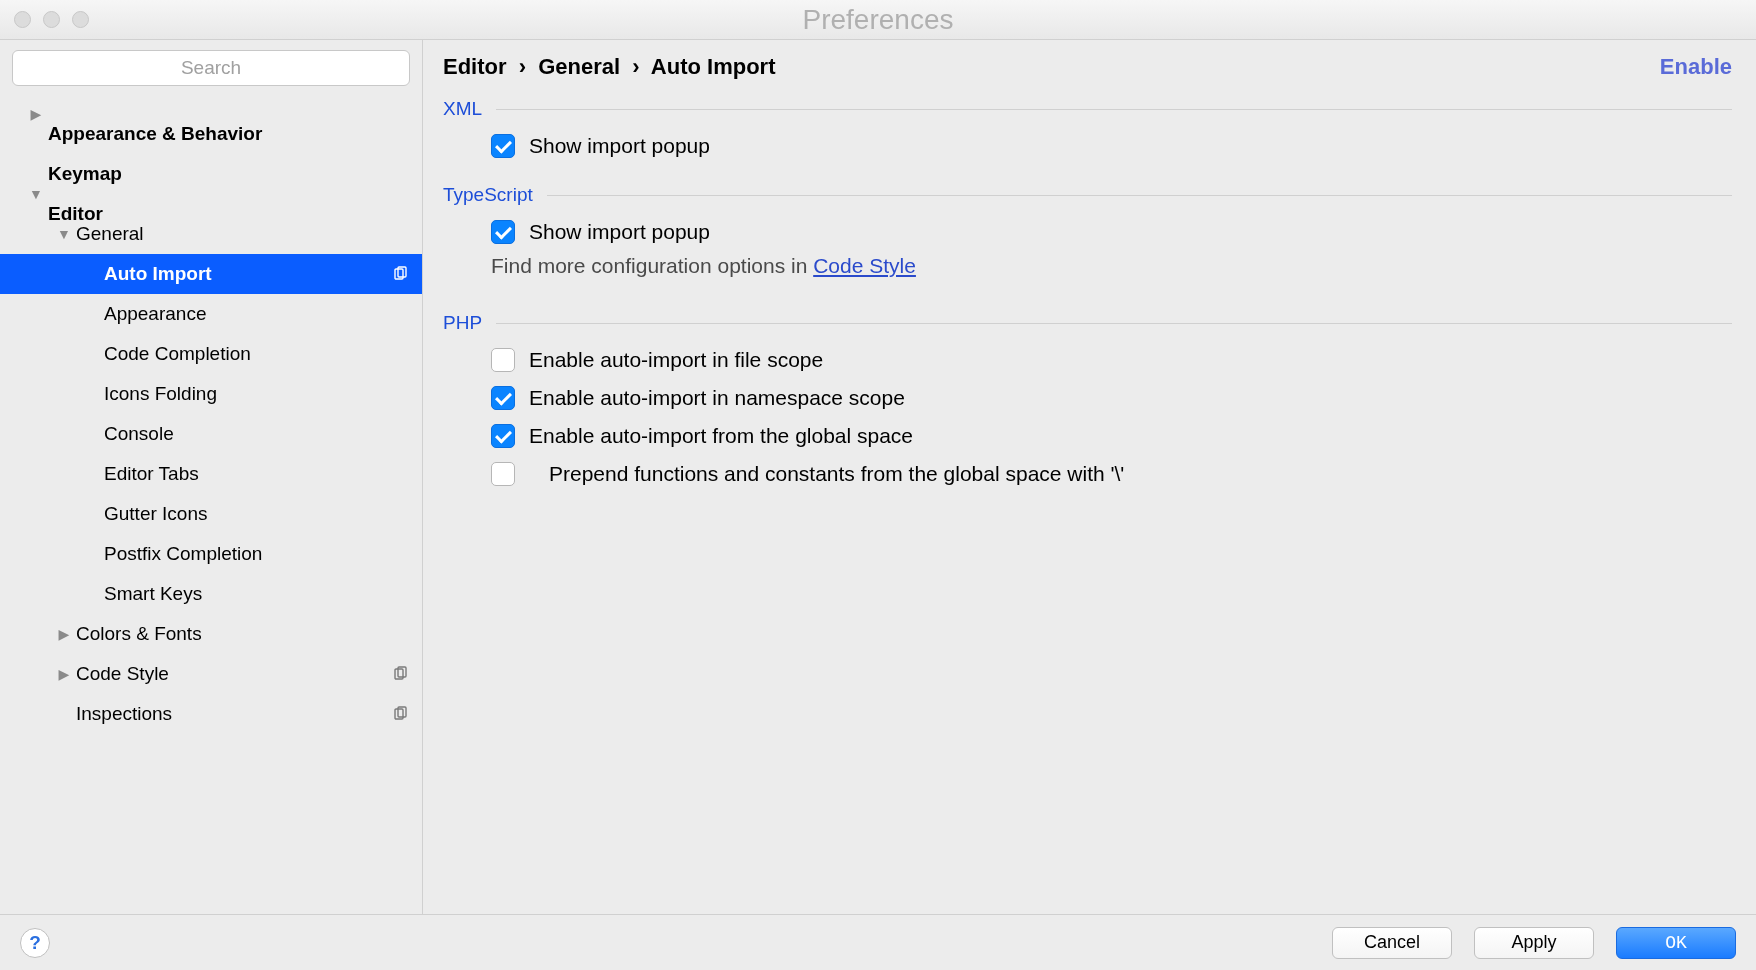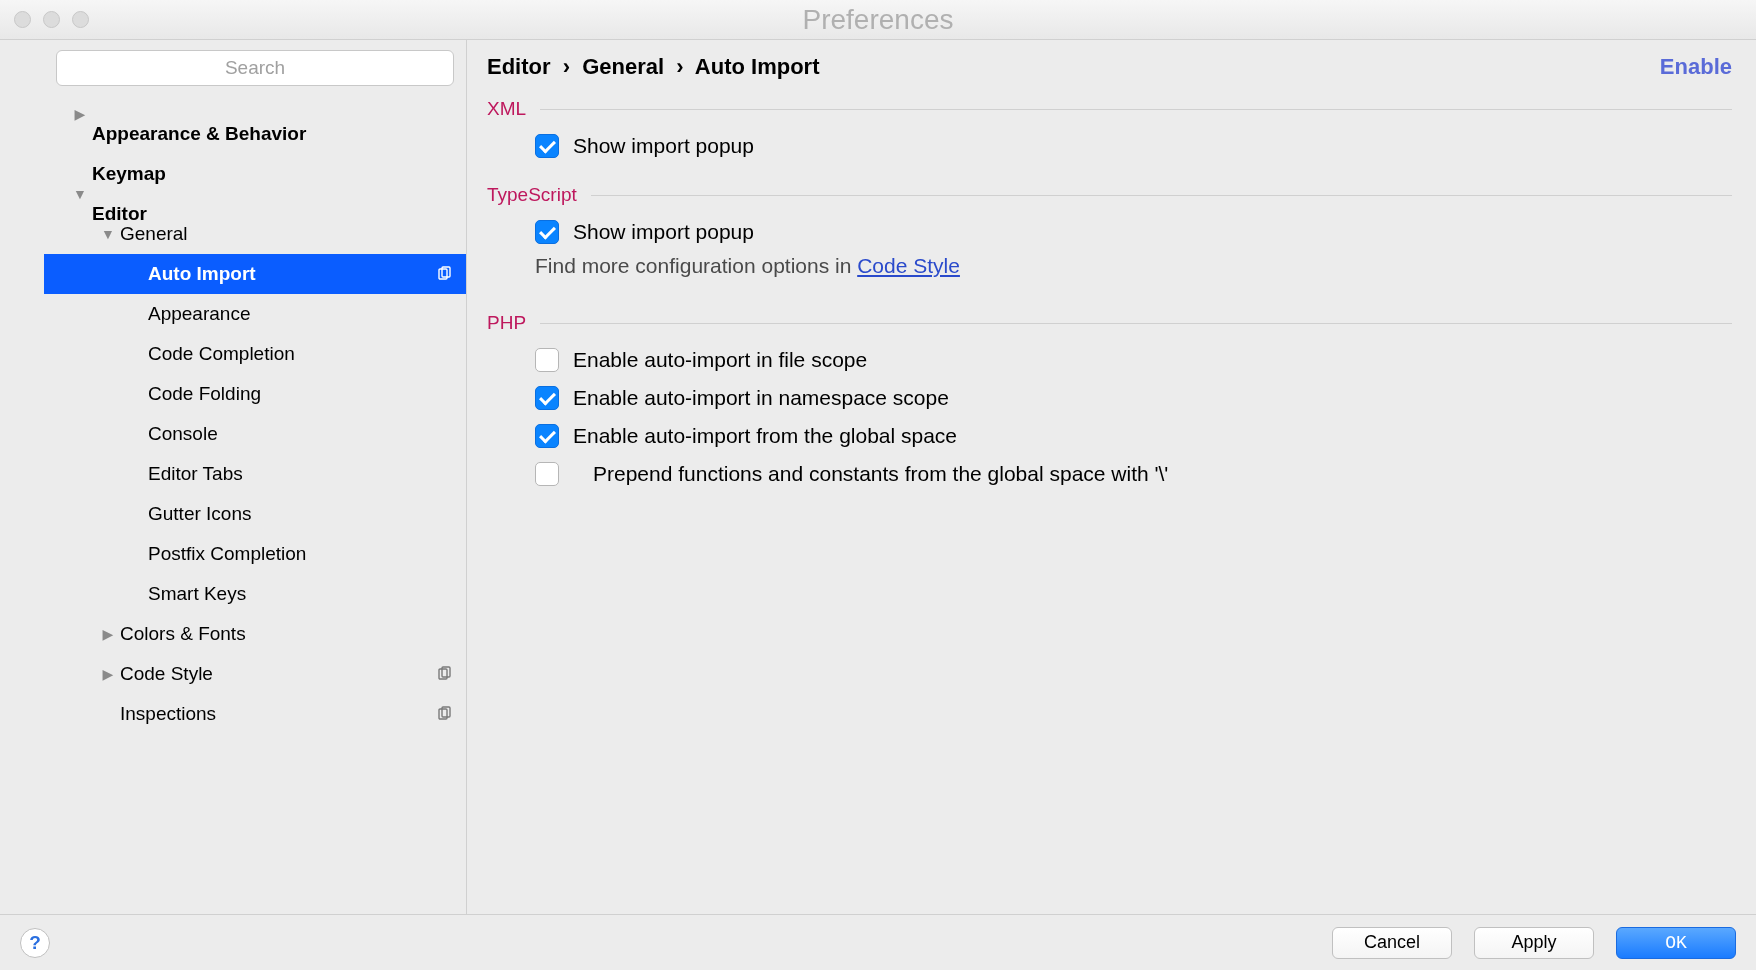--- a/index.html
+++ b/index.html
@@ -35,21 +35,20 @@
 .window-title {
   flex: 1;
   text-align: center;
   color: #b0b0b0;
   font-size: 28px;
 }
 .main {
   flex: 1;
   display: flex;
   min-height: 0;
-  padding-left: 44px;
 }
 .sidebar {
   width: 423px;
   background: #ececec;
   border-right: 1px solid #d0d0d0;
   display: flex;
   flex-direction: column;
   padding-top: 10px;
 }
 .search-wrap {
@@ -130,21 +129,21 @@
 .section {
   margin-bottom: 26px;
 }
 .section-header {
   display: flex;
   align-items: center;
   margin-bottom: 14px;
 }
 .section-title {
   font-size: 19px;
-  color: #be185d;
+  color: #1d4ed8;
   margin-right: 14px;
   text-align: center;
 }
 .section-line {
   flex: 1;
   height: 1px;
   background: #d0d0d0;
 }
 .option {
   display: flex;
@@ -272,21 +271,21 @@
         <div class="tree-item indent2">
           <span class="arrow"></span>
           <span class="label">Appearance</span>
         </div>
         <div class="tree-item indent2">
           <span class="arrow"></span>
           <span class="label">Code Completion</span>
         </div>
         <div class="tree-item indent2">
           <span class="arrow"></span>
-          <span class="label">Code Folding</span>
+          <span class="label">Icons Folding</span>
         </div>
         <div class="tree-item indent2">
           <span class="arrow"></span>
           <span class="label">Console</span>
         </div>
         <div class="tree-item indent2">
           <span class="arrow"></span>
           <span class="label">Editor Tabs</span>
         </div>
         <div class="tree-item indent2">

